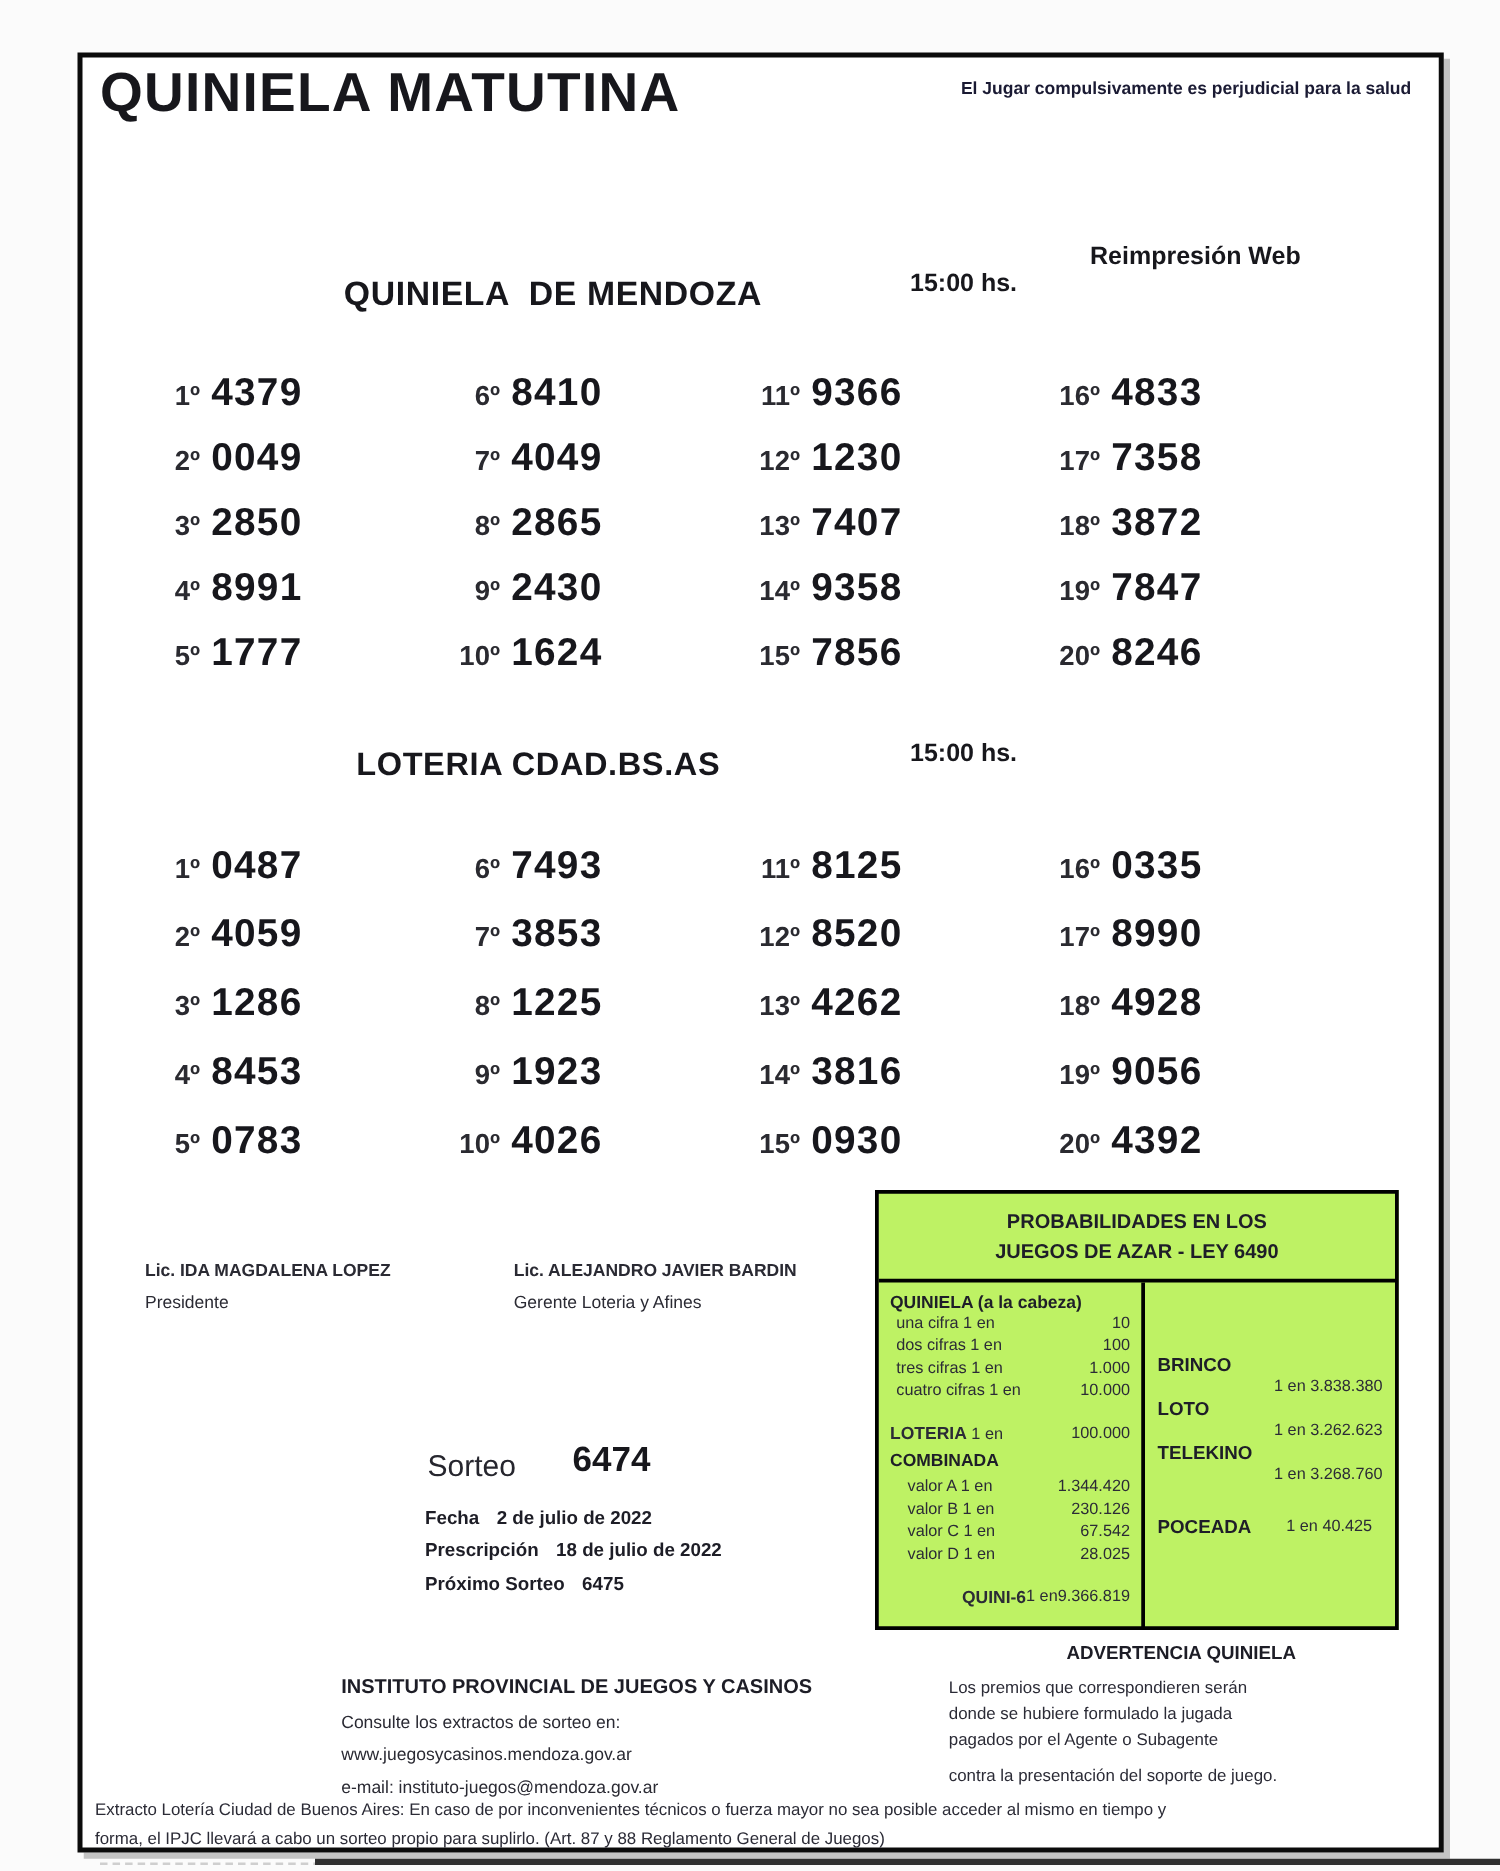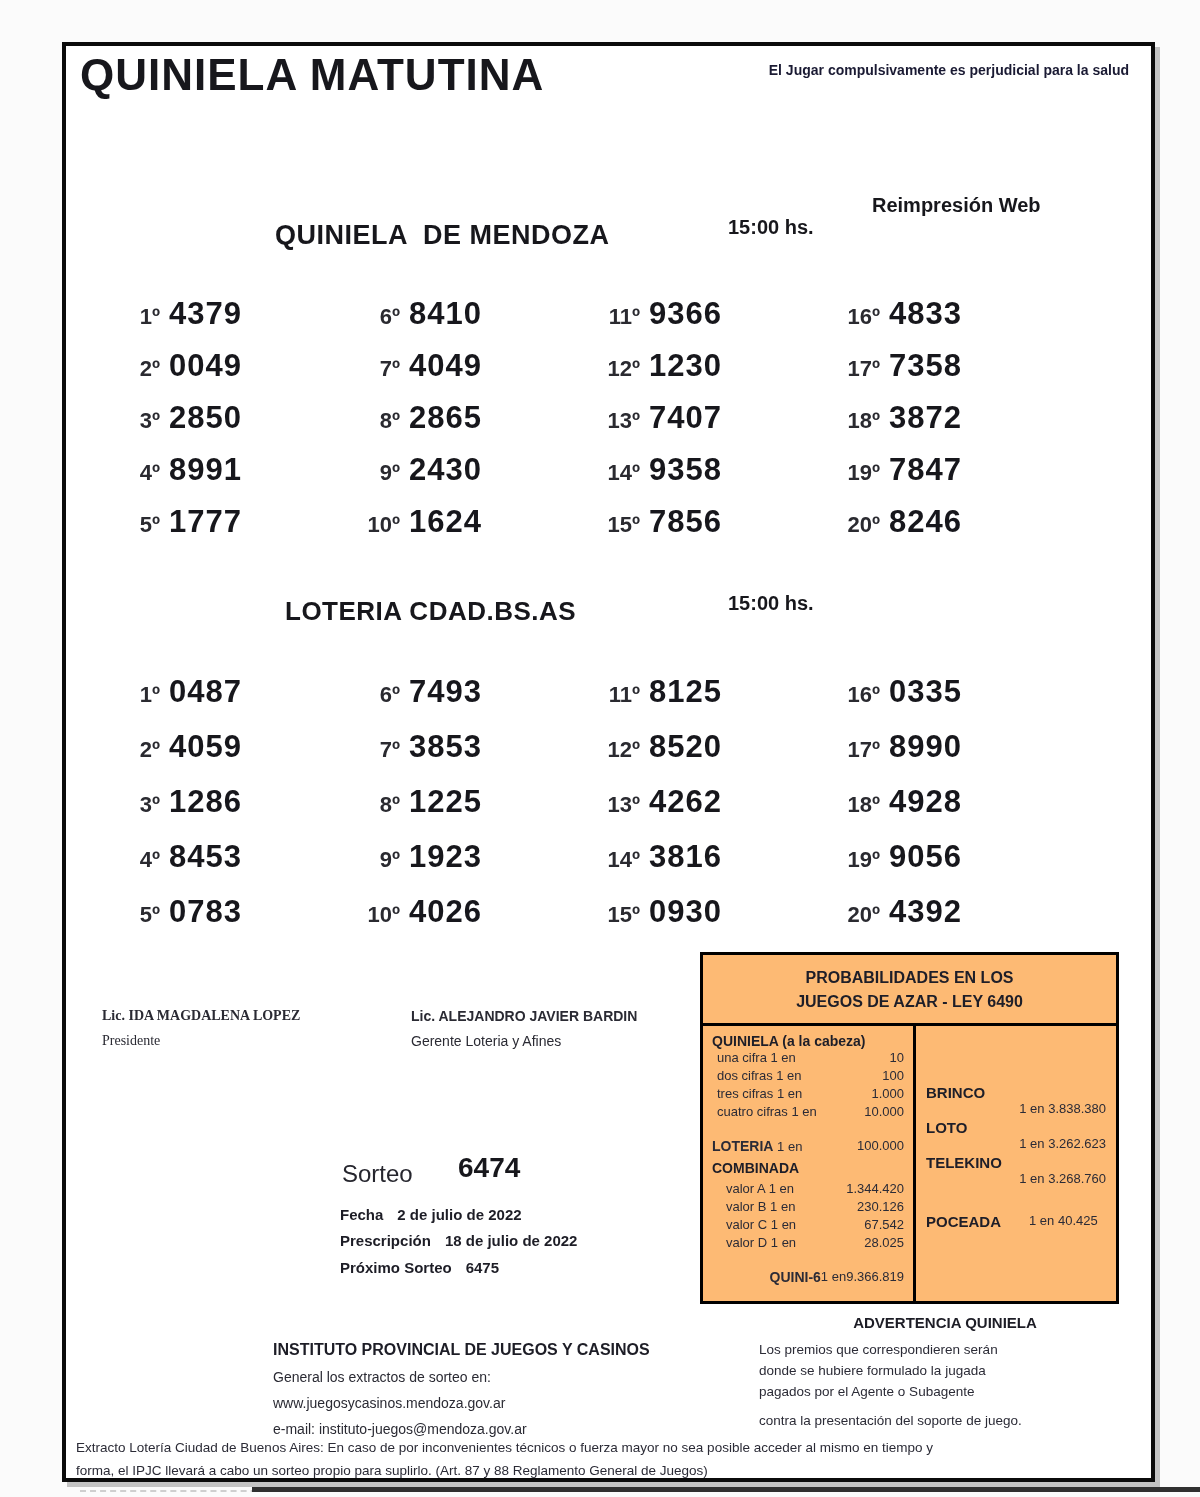--- a/index.html
+++ b/index.html
@@ -18,21 +18,21 @@
   .result{display:flex;align-items:baseline;}
   .result .pos{width:66px;text-align:right;font-size:22px;font-weight:700;color:#2a2a30;margin-right:9px;}
   .result .num{font-size:31px;font-weight:700;letter-spacing:1px;color:#17171c;}
   .official .name{font-size:14px;font-weight:600;color:#2a2a33;}
   .official .role{font-size:14px;color:#2a2a33;margin-top:9px;}
   .sorteo-label{left:276px;top:1114px;font-size:24px;color:#26262e;}
   .sorteo-number{left:392px;top:1106px;font-size:28px;font-weight:700;}
   .info-row{display:flex;gap:14px;font-size:15px;color:#1d1d26;}
   .info-row .lbl{font-weight:600;}
   .info-row .val{font-weight:700;}
-  .prob-box{left:634px;top:906px;width:419px;height:352px;border:3px solid #000;box-sizing:border-box;background:#fdba74;}
+  .prob-box{left:634px;top:906px;width:419px;height:352px;border:3px solid #000;box-sizing:border-box;background:#bef264;}
   .prob-header{border-bottom:3px solid #000;text-align:center;font-size:16px;font-weight:700;
                padding:11px 4px 9px 4px;line-height:24px;color:#1e1e28;}
   .prob-content{display:flex;height:calc(100% - 70px);}
   .prob-left{width:213px;border-right:3px solid #000;box-sizing:border-box;padding:7px 9px 4px 9px;
              font-size:13px;color:#2b2b36;}
   .prob-right{flex:1;padding:6px 10px;font-size:13px;color:#2b2b36;}
   .prob-subhead{font-weight:700;font-size:14px;color:#1e1e28;}
   .prob-row{display:flex;justify-content:space-between;line-height:18px;padding-left:5px;}
   .prob-inline{display:flex;justify-content:space-between;line-height:18px;margin-top:16px;}
   .prob-inline .b{font-weight:700;font-size:14px;}
@@ -263,21 +263,21 @@
         <span class="pos">19º</span>
         <span class="num">9056</span>
       </div>
 
       <div class="result">
         <span class="pos">20º</span>
         <span class="num">4392</span>
       </div>
     </div>
 
-  <div class="abs official" style="left:36px;top:962px;font-family:Liberation Serif, serif;">
+  <div class="abs official" style="left:50px;top:962px;">
     <div class="name">Lic. IDA MAGDALENA LOPEZ</div>
     <div class="role">Presidente</div>
   </div>
   <div class="abs official" style="left:345px;top:962px;">
     <div class="name">Lic. ALEJANDRO JAVIER BARDIN</div>
     <div class="role">Gerente Loteria y Afines</div>
   </div>
 
   <div class="abs sorteo-label">Sorteo</div>
   <div class="abs sorteo-number">6474</div>
@@ -380,21 +380,21 @@
         <div class="poceada-row">
           <span class="b">POCEADA</span>
           <span>1 en 40.425</span>
         </div>
       </div>
     </div>
   </div>
 
   <div class="abs institute" style="left:207px;top:1295px;">
     <div class="name">INSTITUTO PROVINCIAL DE JUEGOS Y CASINOS</div>
-    <div class="line">General los extractos de sorteo en:</div>
+    <div class="line">Consulte los extractos de sorteo en:</div>
     <div class="line">www.juegosycasinos.mendoza.gov.ar</div>
     <div class="line">e-mail:  instituto-juegos@mendoza.gov.ar</div>
   </div>
 
   <div class="abs advertencia" style="left:693px;top:1268px;">
     <div class="title">ADVERTENCIA QUINIELA</div>
     <div>
 
         <div class="line">Los premios que correspondieren serán</div>
 

